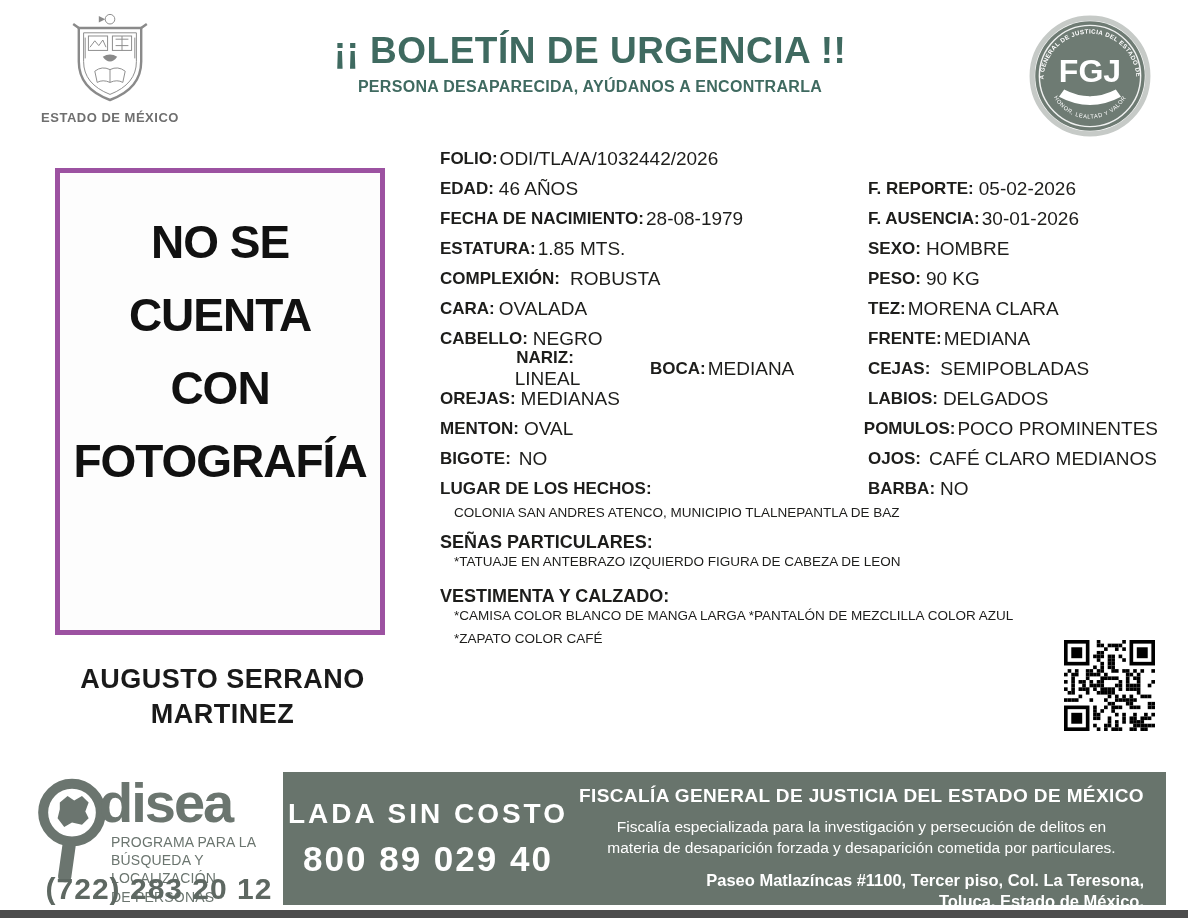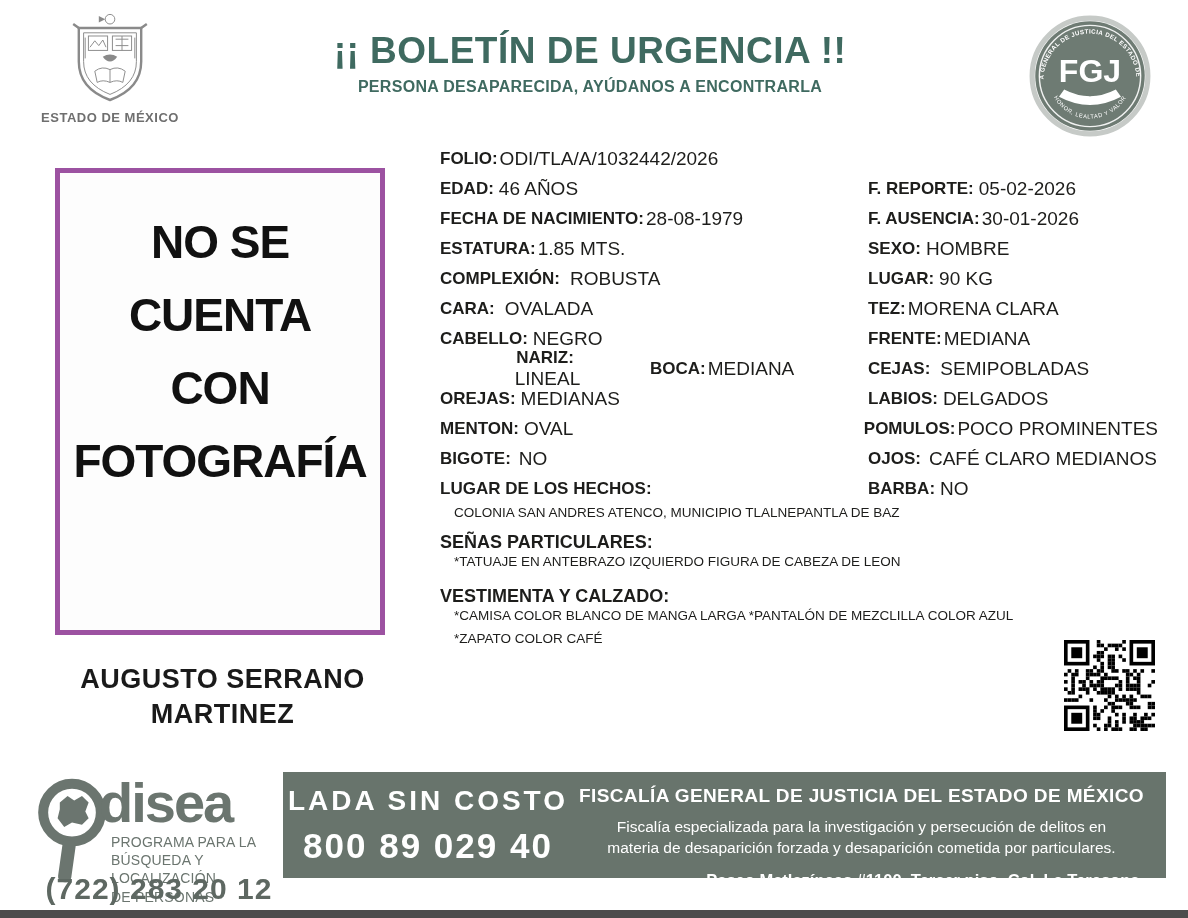--- a/index.html
+++ b/index.html
@@ -28,21 +28,21 @@
   .dcell-r{flex:1;display:flex;align-items:center;margin-left:48px;}
   .lbl{font-weight:bold;font-size:17px;white-space:nowrap;}
   .val{font-size:19px;margin-left:5px;white-space:nowrap;}
   .pair-nariz{width:210px;display:flex;align-items:center;flex-direction:column;}
   .small-line{font-size:13.5px;padding-left:14px;line-height:1.35;}
   .sect-h{font-size:18px;font-weight:800;margin-top:9px;height:22px;display:flex;align-items:center;}
   .mt4{margin-top:4px;}
   
   .qr{position:absolute;left:1064px;top:640px;width:91px;height:91px;}
   
-  .band{position:absolute;left:283px;top:772px;width:883px;height:106px;background:#68746c;
+  .band{position:absolute;left:283px;top:772px;width:883px;height:133px;background:#68746c;
         display:flex;color:#fff;}
   .lada{width:318px;display:flex;flex-direction:column;justify-content:center;align-items:center;gap:9px;}
   .lada-label{font-size:28px;font-weight:800;letter-spacing:3px;white-space:nowrap;}
   .lada-number{font-size:35px;font-weight:800;letter-spacing:2px;white-space:nowrap;}
   .fiscalia{flex:1;padding:13px 22px 0 6px;box-sizing:border-box;}
   .fisc-title{font-size:19px;font-weight:800;text-align:center;letter-spacing:.4px;white-space:nowrap;}
   .fisc-desc{margin-top:10px;font-size:15.5px;text-align:center;line-height:1.35;white-space:pre-line;}
   .fisc-addr{margin-top:11px;font-size:16.5px;font-weight:800;text-align:right;line-height:1.3;white-space:pre-line;}
   .odisea{position:absolute;left:33px;top:776px;width:252px;height:134px;}
   .odisea svg.mag{position:absolute;left:0;top:0;}
@@ -153,28 +153,28 @@
           <span class="lbl">SEXO:</span>
           <span class="val">HOMBRE</span>
         </div>
     </div>
     <div class="drow">
       <div class="dcell-l">
           <span class="lbl">COMPLEXIÓN:</span>
           <span class="val" style="margin-left:10px">ROBUSTA</span>
         </div>
       <div class="dcell-r">
-          <span class="lbl">LUGAR:</span>
+          <span class="lbl">PESO:</span>
           <span class="val">90 KG</span>
         </div>
     </div>
     <div class="drow">
       <div class="dcell-l">
           <span class="lbl">CARA:</span>
-          <span class="val" style="margin-left:10px">OVALADA</span>
+          <span class="val" style="margin-left:4px">OVALADA</span>
         </div>
       <div class="dcell-r">
           <span class="lbl">TEZ:</span>
           <span class="val" style="margin-left:2px">MORENA CLARA</span>
         </div>
     </div>
     <div class="drow">
       <div class="dcell-l">
           <span class="lbl">CABELLO:</span>
           <span class="val">NEGRO</span>

